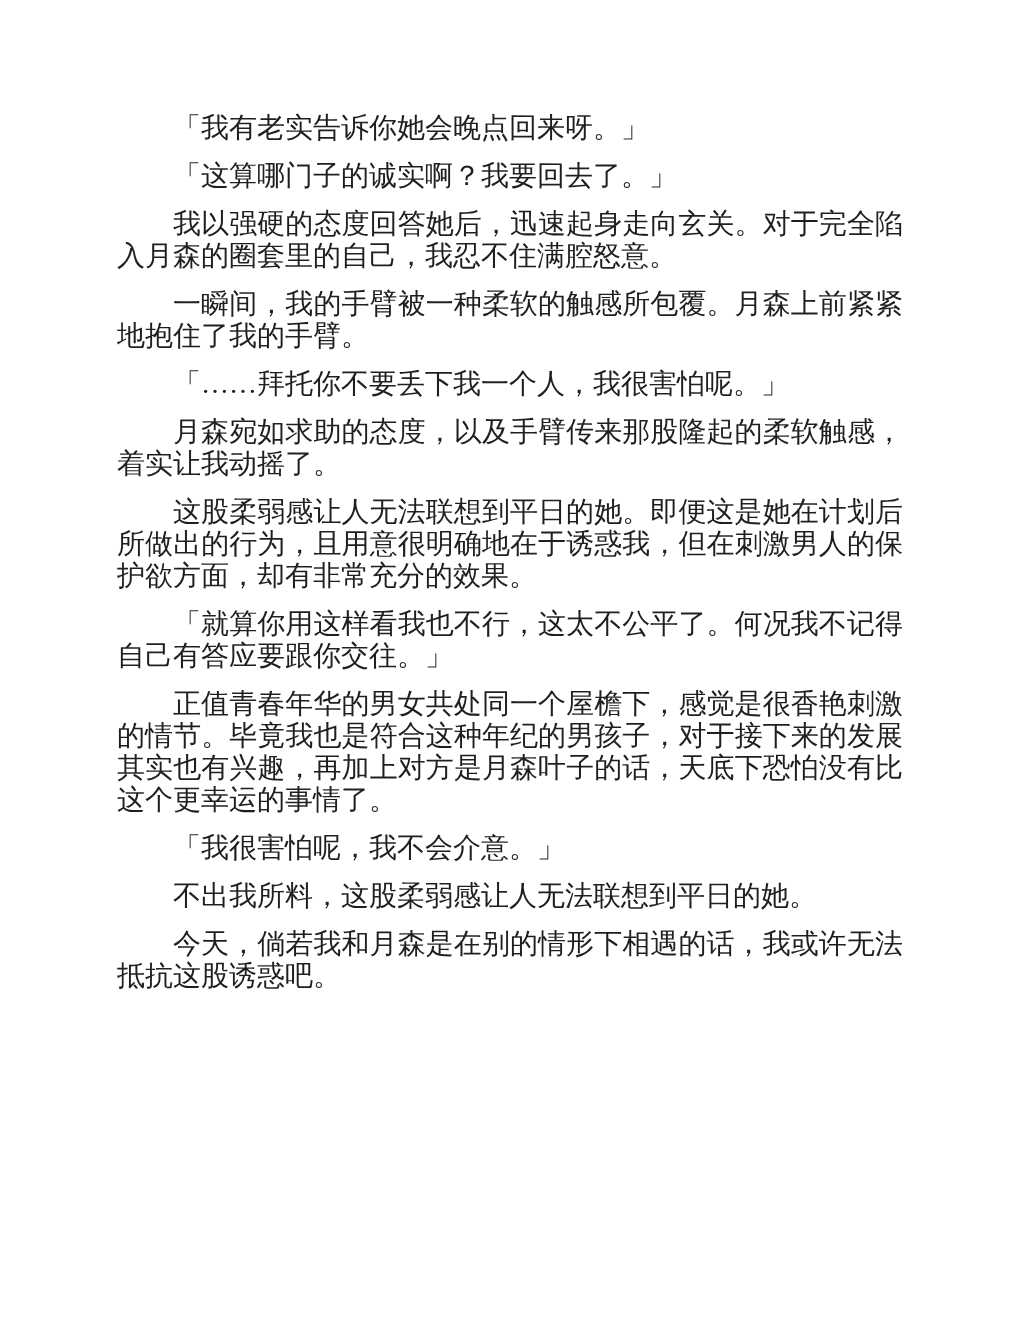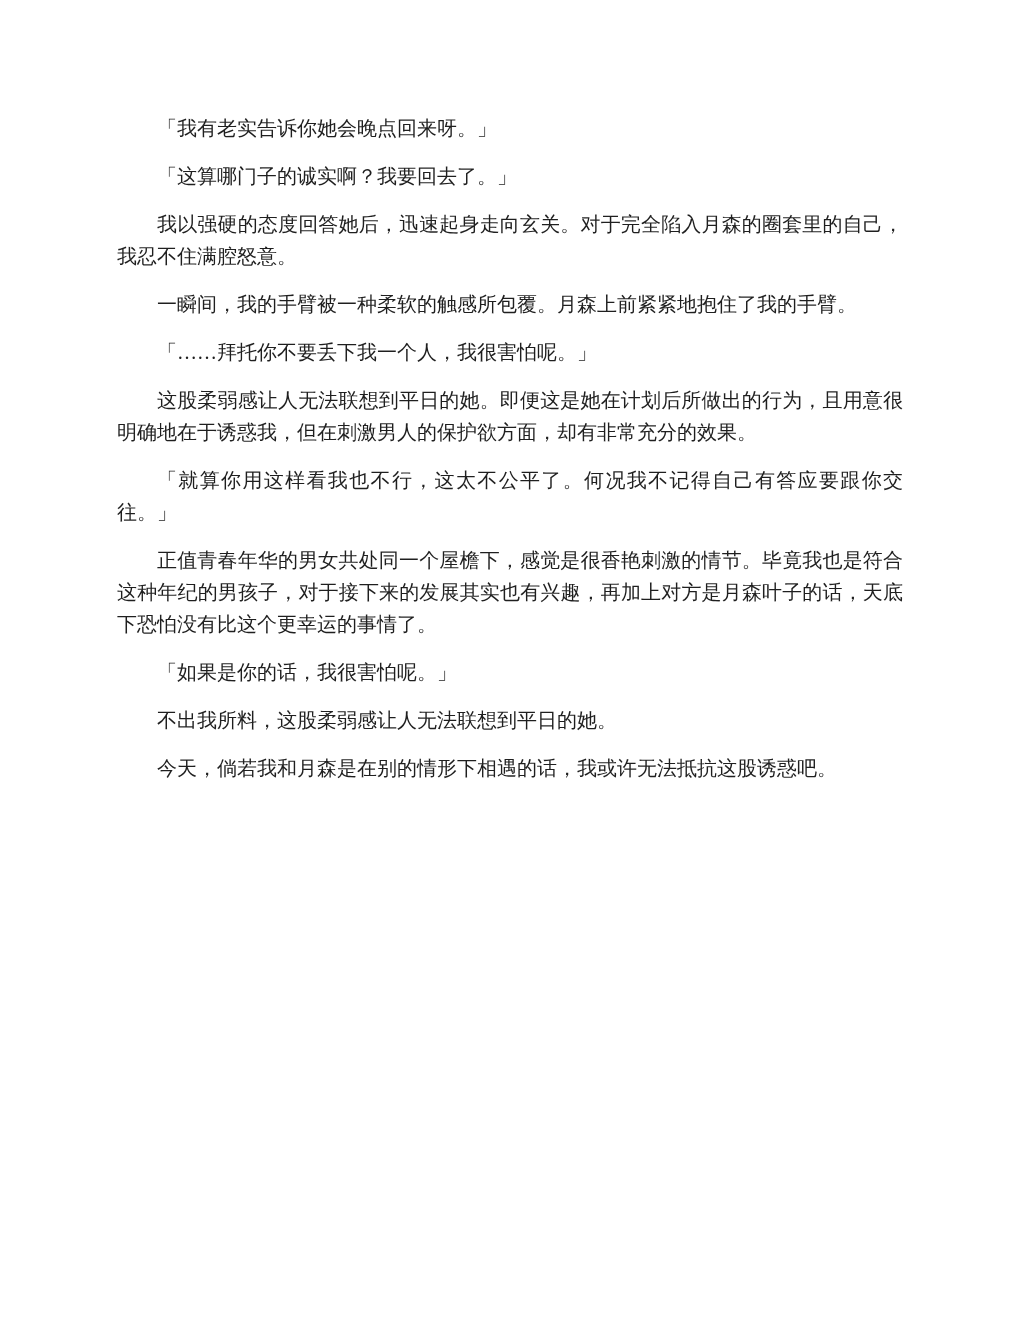--- a/index.html
+++ b/index.html
@@ -13,40 +13,41 @@
     height: 1320px;
     background: #ffffff;
     overflow: hidden;
   }
   .text-block {
     position: absolute;
     left: 117px;
     top: 112px;
     width: 786px;
     font-family: "Liberation Serif", "DejaVu Serif", serif;
-    font-size: 20px;
+    font-size: 28px;
     line-height: 32px;
     color: #1f1f1f;
     text-align: justify;
   }
   .text-block p {
     margin: 0 0 16px 0;
     text-indent: 2em;
   }
 </style>
 </head>
 <body>
 
 <main class="page">
   <div class="text-block">
     <p>「我有老实告诉你她会晚点回来呀。」</p>
     <p>「这算哪门子的诚实啊？我要回去了。」</p>
     <p>我以强硬的态度回答她后，迅速起身走向玄关。对于完全陷入月森的圈套里的自己，我忍不住满腔怒意。</p>
     <p>一瞬间，我的手臂被一种柔软的触感所包覆。月森上前紧紧地抱住了我的手臂。</p>
     <p>「……拜托你不要丢下我一个人，我很害怕呢。」</p>
+    <p>月森宛如求助的态度，以及手臂传来那股隆起的柔软触感，着实让我动摇了。</p>
     <p>这股柔弱感让人无法联想到平日的她。即便这是她在计划后所做出的行为，且用意很明确地在于诱惑我，但在刺激男人的保护欲方面，却有非常充分的效果。</p>
     <p>「就算你用这样看我也不行，这太不公平了。何况我不记得自己有答应要跟你交往。」</p>
     <p>正值青春年华的男女共处同一个屋檐下，感觉是很香艳刺激的情节。毕竟我也是符合这种年纪的男孩子，对于接下来的发展其实也有兴趣，再加上对方是月森叶子的话，天底下恐怕没有比这个更幸运的事情了。</p>
-    <p>「如果是你的话，我很害怕呢。」</p>
+    <p>「我很害怕呢，我不会介意。」</p>
     <p>不出我所料，这股柔弱感让人无法联想到平日的她。</p>
     <p>今天，倘若我和月森是在别的情形下相遇的话，我或许无法抵抗这股诱惑吧。</p>
   </div>
 </main>
 
 </body></html>

